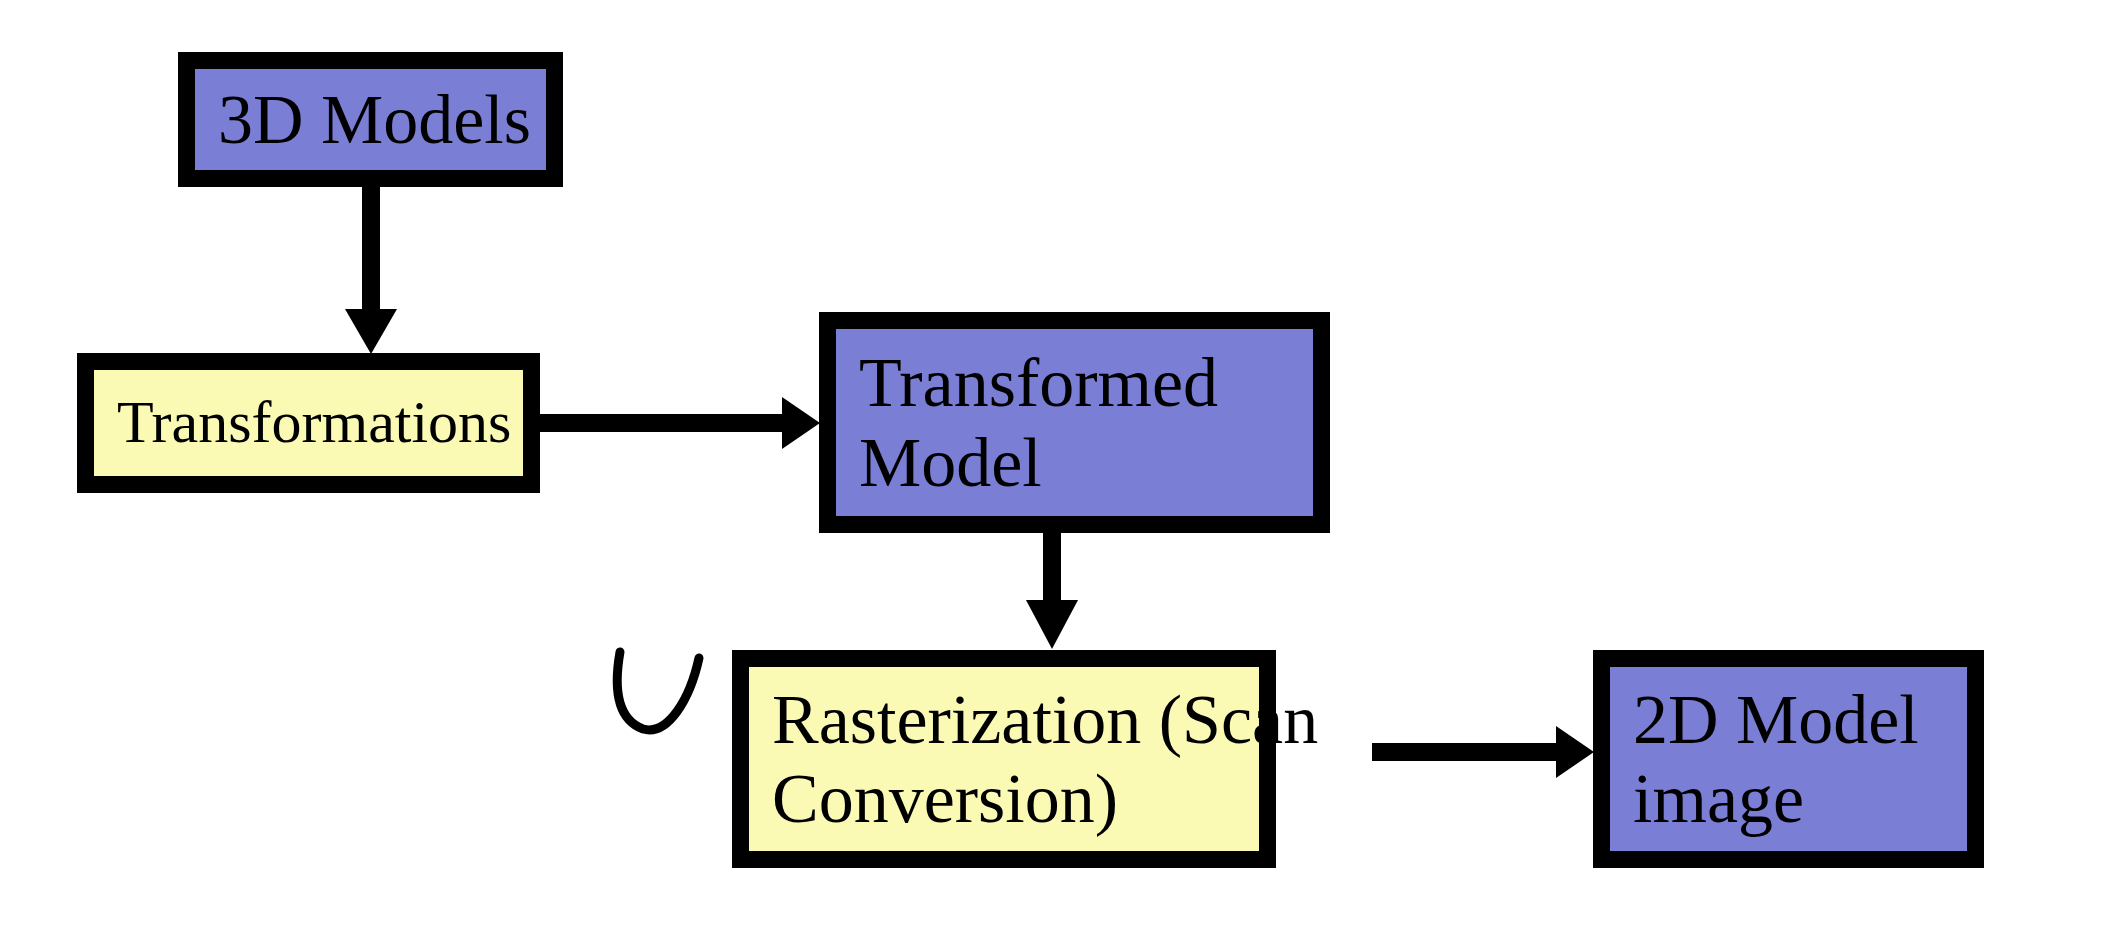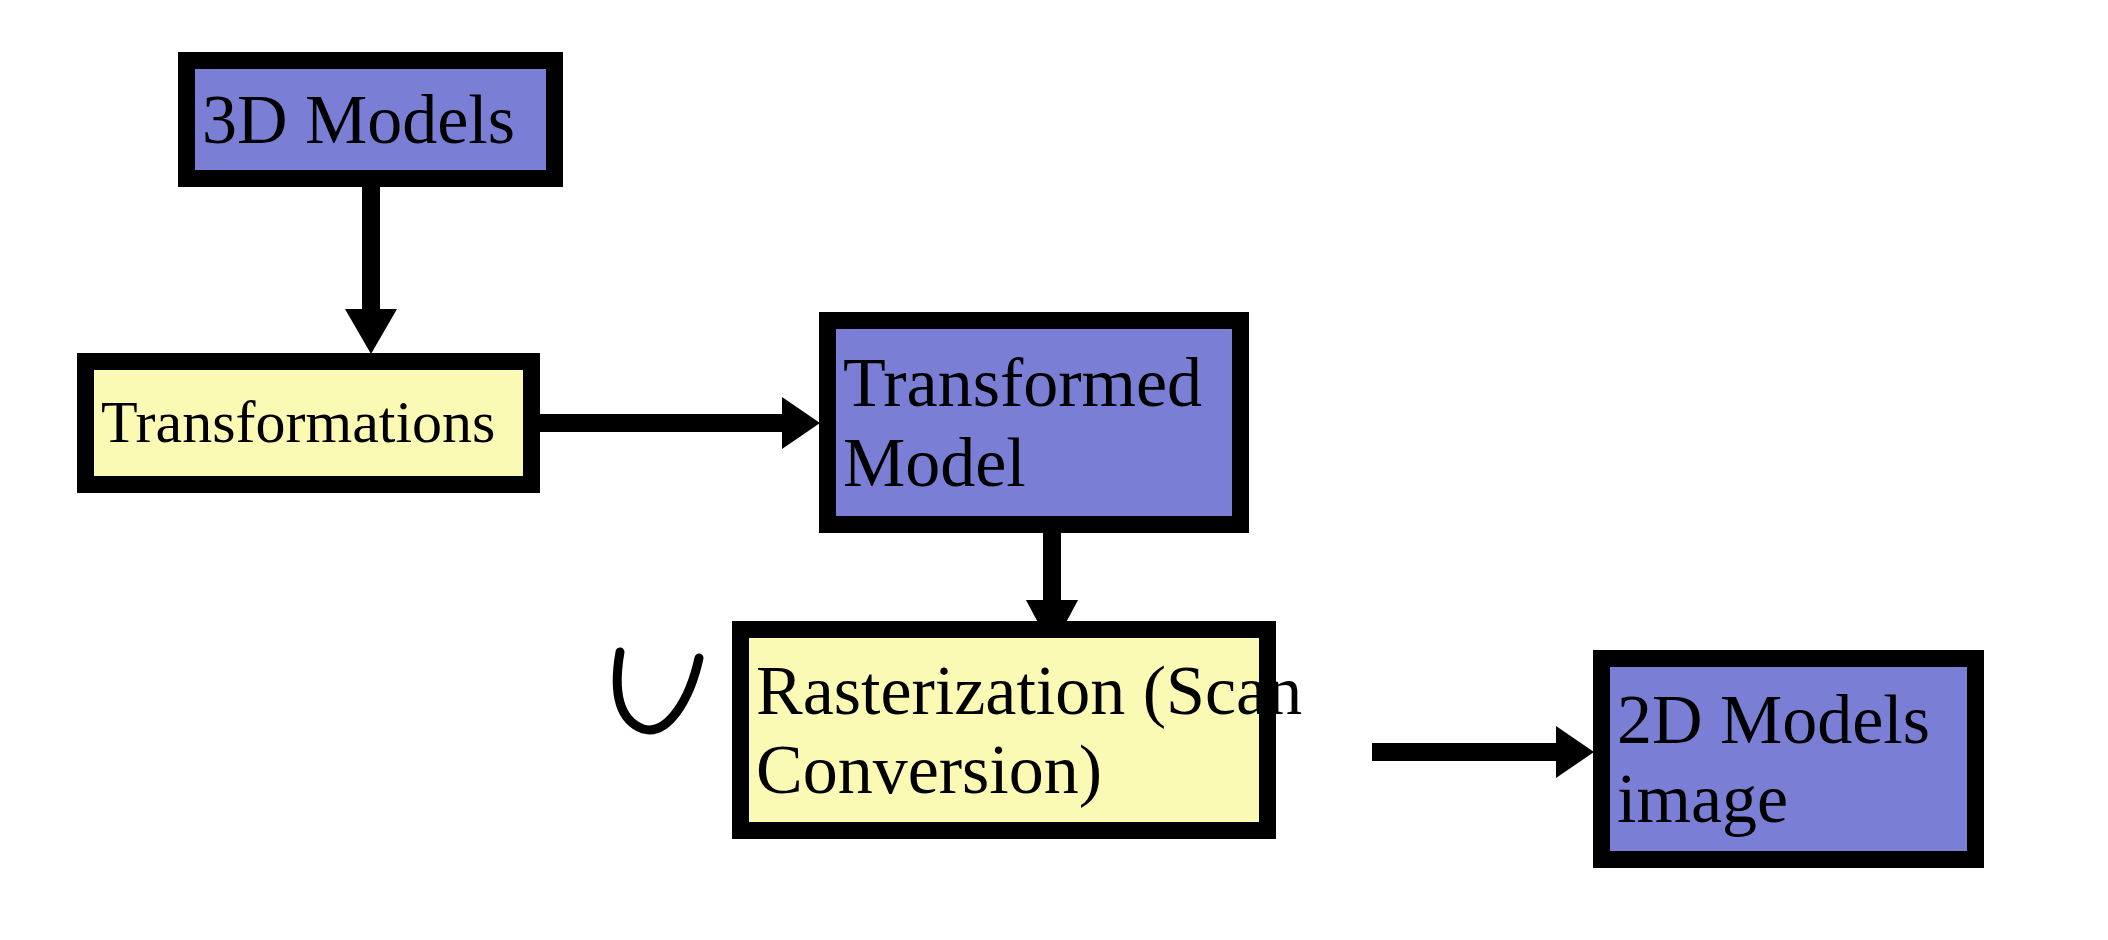--- a/index.html
+++ b/index.html
@@ -15,33 +15,33 @@
     overflow: hidden;
     font-family: "Liberation Serif", "DejaVu Serif", serif;
     color: #000000;
   }
   .node {
     position: absolute;
     box-sizing: border-box;
     border: 17px solid #000000;
     display: flex;
     align-items: center;
-    padding-left: 7px;
+    padding-left: 23px;
     font-size: 70px;
     line-height: 1.13;
     white-space: pre;
     color: #000000;
   }
   .fill-purple { background: #7a7fd5; }
   .fill-yellow { background: #fafab4; }
 
   .node-3d-models        { left: 178px;  top: 52px;  width: 385px; height: 135px; }
   .node-transformations  { left: 77px;   top: 353px; width: 463px; height: 140px; font-size: 60px; }
-  .node-transformed-model{ left: 819px;  top: 312px; width: 430px; height: 221px; }
-  .node-rasterization    { left: 732px;  top: 621px; width: 544px; height: 218px; }
+  .node-transformed-model{ left: 819px;  top: 312px; width: 511px; height: 221px; }
+  .node-rasterization    { left: 732px;  top: 650px; width: 544px; height: 218px; }
   .node-2d-output-image  { left: 1593px; top: 650px; width: 391px; height: 218px; }
 
   .edge-layer {
     position: absolute;
     left: 0;
     top: 0;
     width: 2108px;
     height: 940px;
     pointer-events: none;
   }
@@ -88,17 +88,17 @@
     <span>Transformed
 Model</span>
   </div>
 
   <div class="node fill-yellow node-rasterization">
     <span>Rasterization (Scan
 Conversion)</span>
   </div>
 
   <div class="node fill-purple node-2d-output-image">
-    <span>2D Models
+    <span>2D Model
 image</span>
   </div>
 
 </div>
 
 </body></html>

